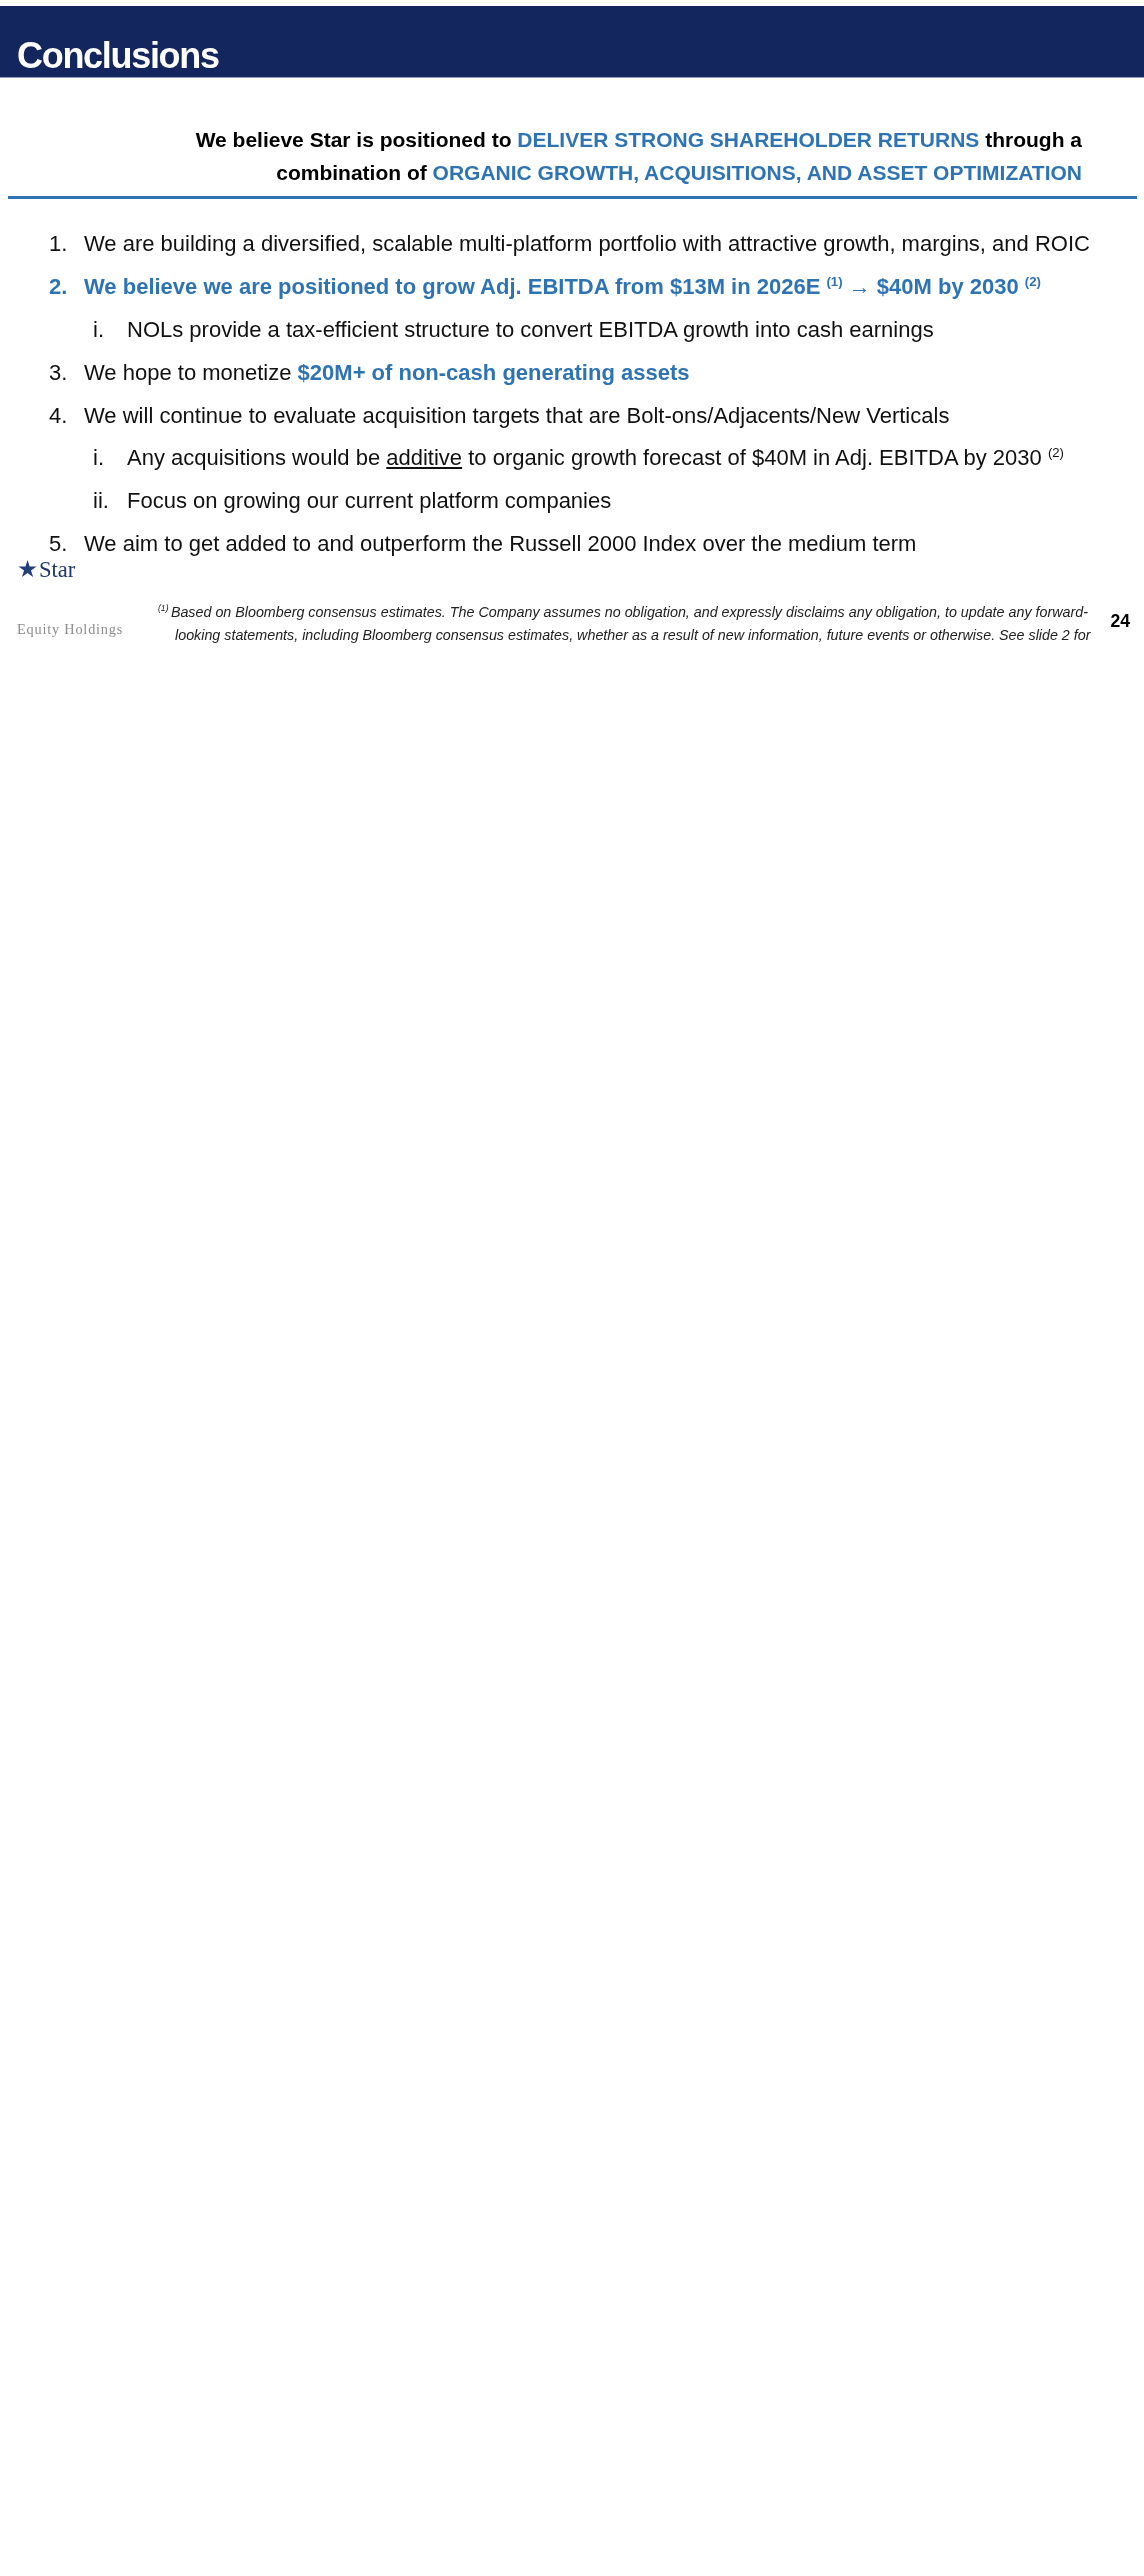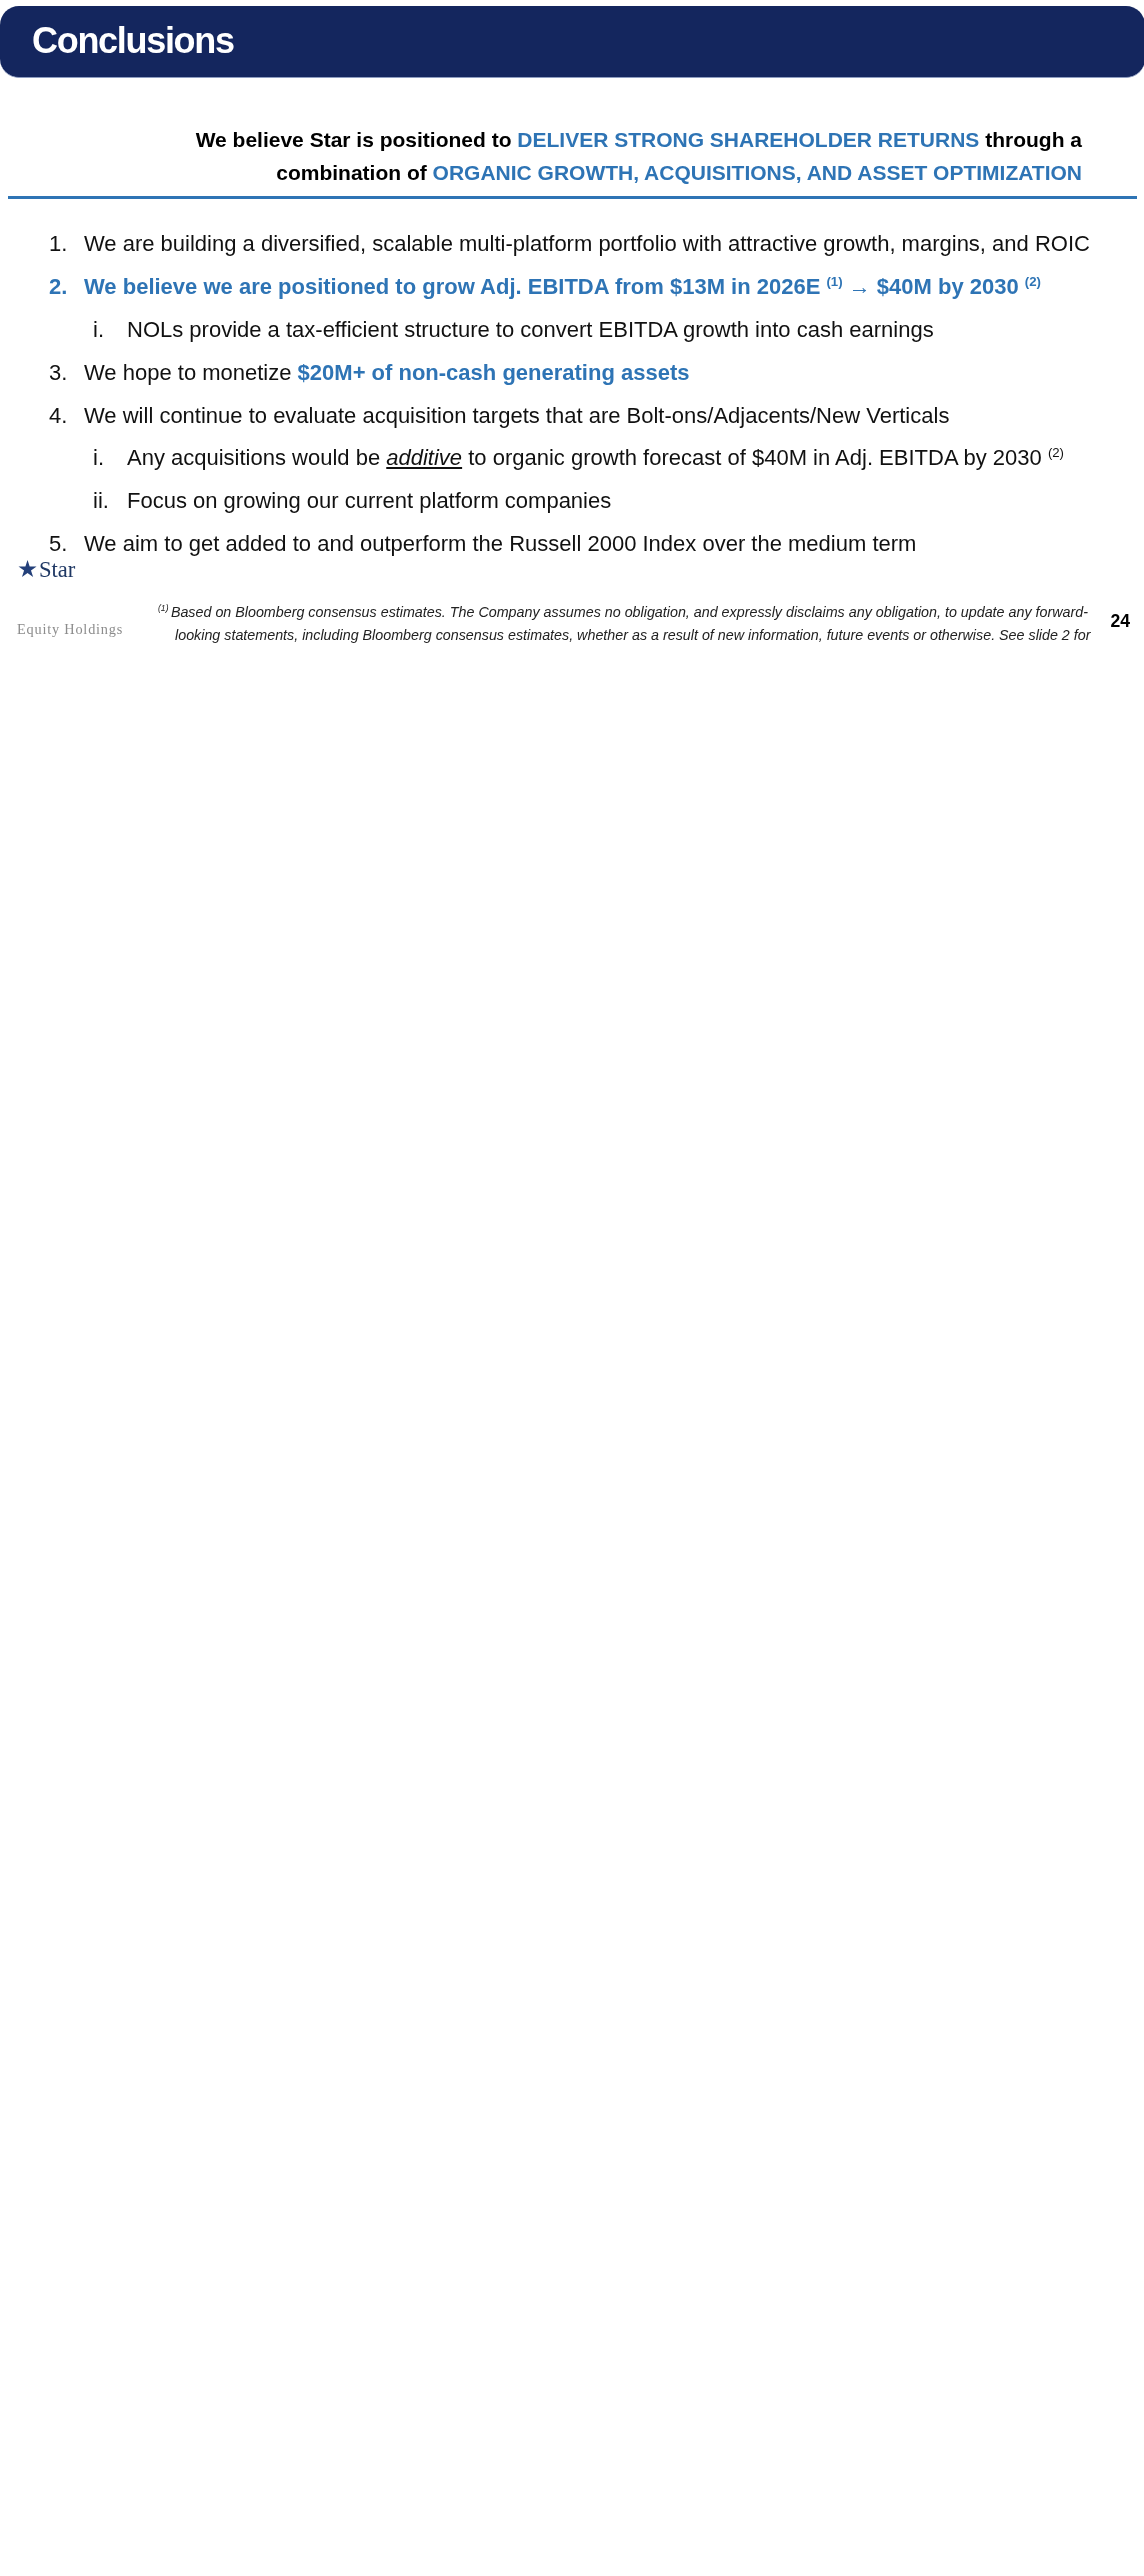--- a/index.html
+++ b/index.html
@@ -1,25 +1,25 @@
 <!DOCTYPE html>
 <html style="font-size:13.4px"><head>
 <meta charset="utf-8">
 <style>
   html,body { margin:0; padding:0; background:#fff; }
   .page { position:relative; width:1145px; height:2576px; font-family:"Liberation Sans",sans-serif; color:#1a1a1a; background:#fff; overflow:hidden; }
   .slide { position:absolute; left:0; width:1145px; height:644px; background:#fff; overflow:hidden; }
   #slide21{top:0} #slide22{top:768} #slide23{top:1536} #slide24{top:2304}
 
-  .titlebar { position:absolute; top:5.9px; left:0; right:0; height:72px; background:#14265e; display:flex; align-items:center; padding-left:32px; box-sizing:border-box; border-bottom:1.7px solid #8d9cc0;border-radius:19px; }
+  .titlebar { position:absolute; top:5.9px; left:0; right:0; height:72px; background:#14265e; display:flex; align-items:flex-end; padding-left:17px; box-sizing:border-box; border-bottom:1.7px solid #8d9cc0; }
   .titlebar h1 { margin:0; color:#fff; font-size:36px; font-weight:bold; letter-spacing:-1.3px; }
 
   
   .b { font-weight:bold; }
-  .u { text-decoration:underline;font-style:italic; }
+  .u { text-decoration:underline; }
   .blue { color:#2e74b5; }
   .sup { vertical-align:super; font-size:0.6em; line-height:0; }
 
   
   .ptable { position:absolute; left:34px; width:543px; border-collapse:collapse; table-layout:fixed; }
   .ptable th { background:#2e74b5; color:#fff; font-size:22.6px; font-weight:bold; text-align:left; padding:7.5px 11.7px; border:0.8px solid #cfd6e4; }
   .ptable td { font-size:22.6px; padding:7.5px 11.7px; border:0.8px solid #e2e2e2; background:#fff; }
   .ptable td.val { border-left:1.7px solid #c9c9c9; }
   .ptable col.c1 { width:53%; } .ptable col.c2 { width:47%; }
   .ptable tr.gray td { background:#e9e9e9; }

